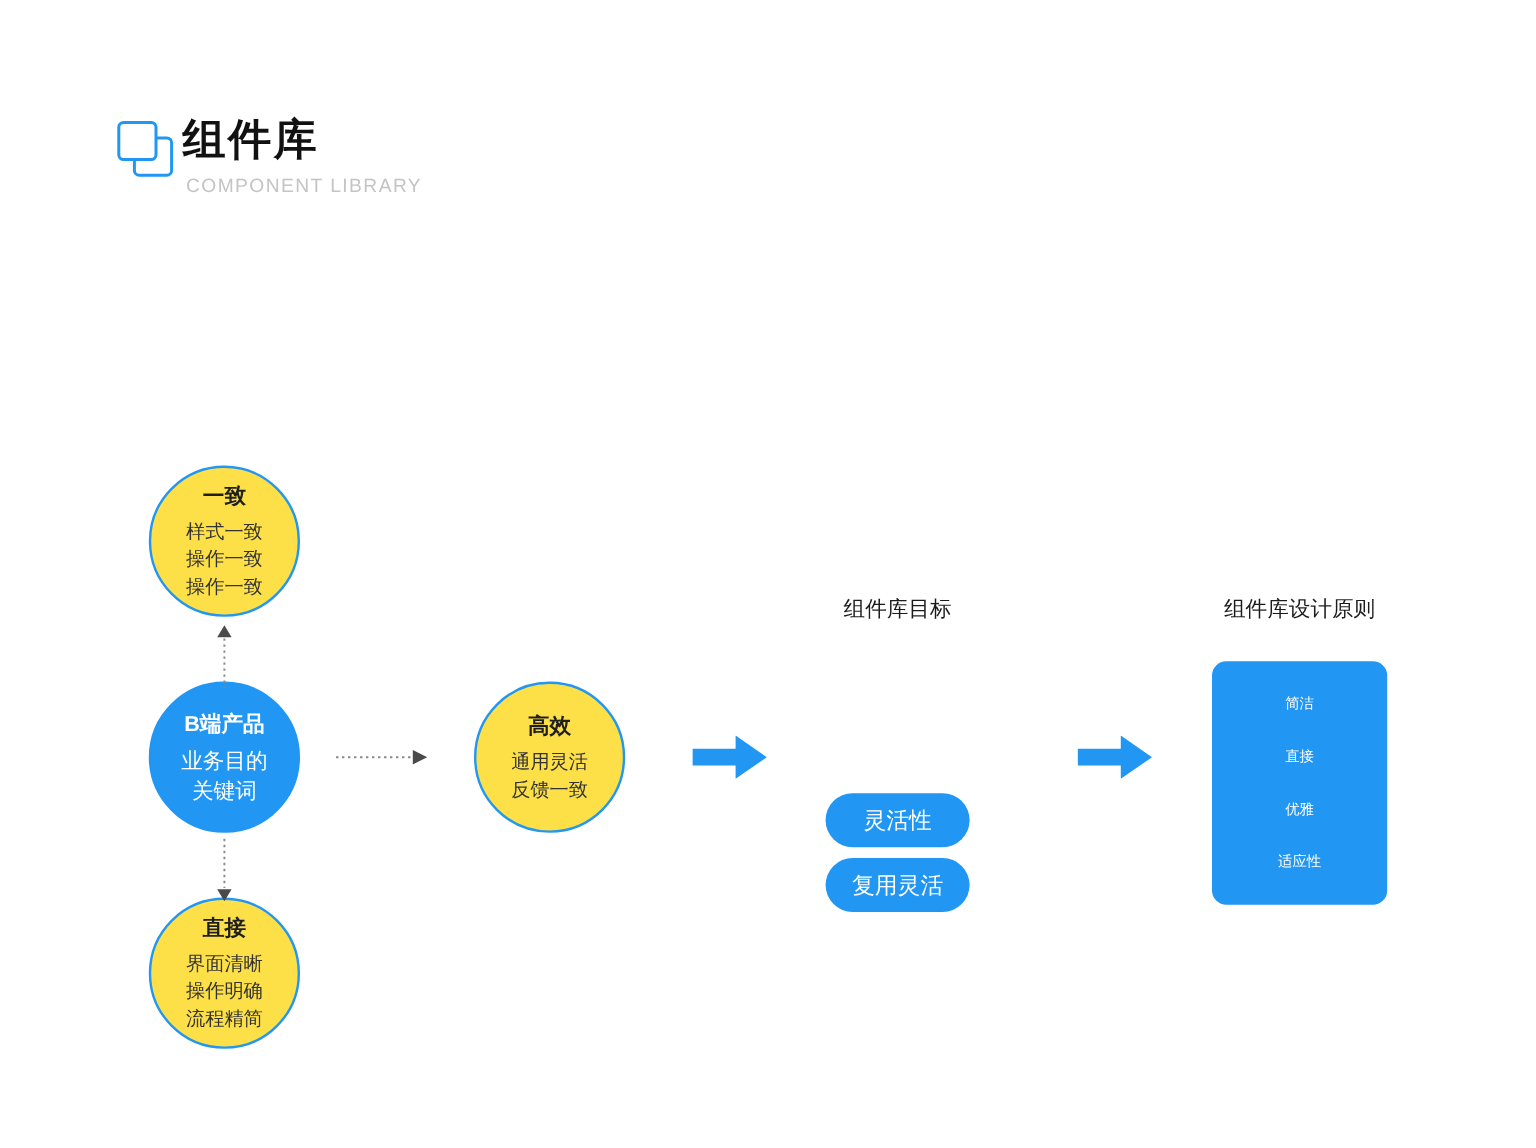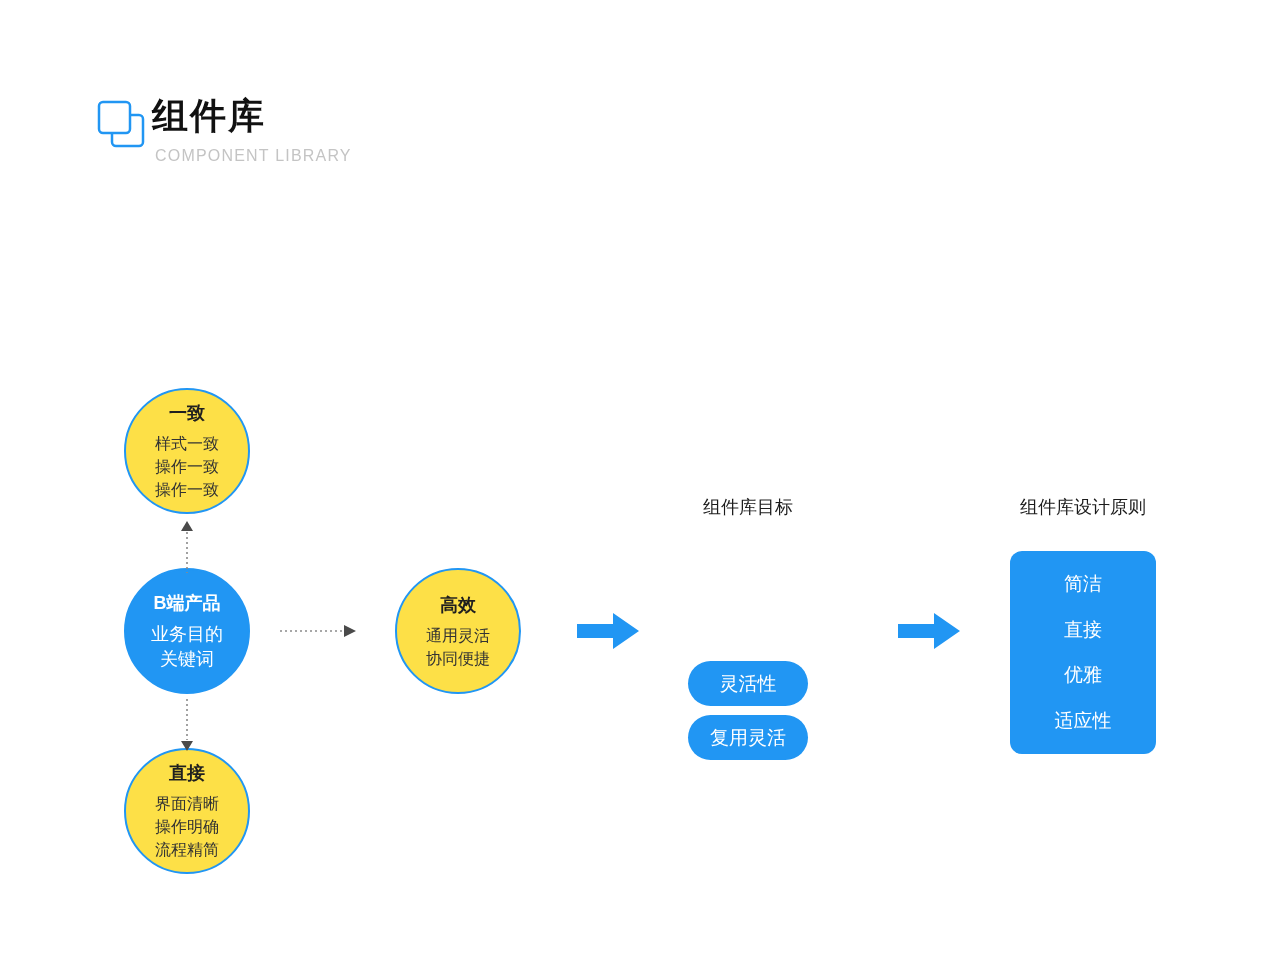--- a/index.html
+++ b/index.html
@@ -148,21 +148,21 @@
     height: 203px;
     border-radius: 12px;
     background: var(--accent);
     display: flex;
     flex-direction: column;
     align-items: center;
     justify-content: space-evenly;
   }
   .principle-item {
     color: #ffffff;
-    font-size: 19px;
+    font-size: 12px;
   }
 </style>
 </head>
 <body>
 
 <div class="page">
 
   <svg class="header-icon" viewBox="0 0 50 50">
     <rect x="16" y="16" width="31" height="31" rx="4" fill="none" stroke="#2196F3" stroke-width="2.5"></rect>
     <rect x="3" y="3" width="31" height="31" rx="4" fill="#ffffff" stroke="#2196F3" stroke-width="2.5"></rect>
@@ -190,21 +190,21 @@
   <div class="circle node-direct">
     <div class="circle-title">直接</div>
     <div class="circle-line">界面清晰</div>
     <div class="circle-line">操作明确</div>
     <div class="circle-line">流程精简</div>
   </div>
 
   <div class="circle node-efficient">
     <div class="circle-title">高效</div>
     <div class="circle-line">通用灵活</div>
-    <div class="circle-line">协同便捷</div>
+    <div class="circle-line">反馈一致</div>
   </div>
 
   <svg class="connector connector-up" width="14" height="54" viewBox="0 0 14 54">
     <line x1="7" y1="11" x2="7" y2="52" stroke="#8a8a8a" stroke-width="1.6" stroke-dasharray="2 3"></line>
     <polygon points="7,0 1,10 13,10" fill="#4a4a4a"></polygon>
   </svg>
   <svg class="connector connector-down" width="14" height="54" viewBox="0 0 14 54">
     <line x1="7" y1="2" x2="7" y2="43" stroke="#8a8a8a" stroke-width="1.6" stroke-dasharray="2 3"></line>
     <polygon points="7,54 1,44 13,44" fill="#4a4a4a"></polygon>
   </svg>

